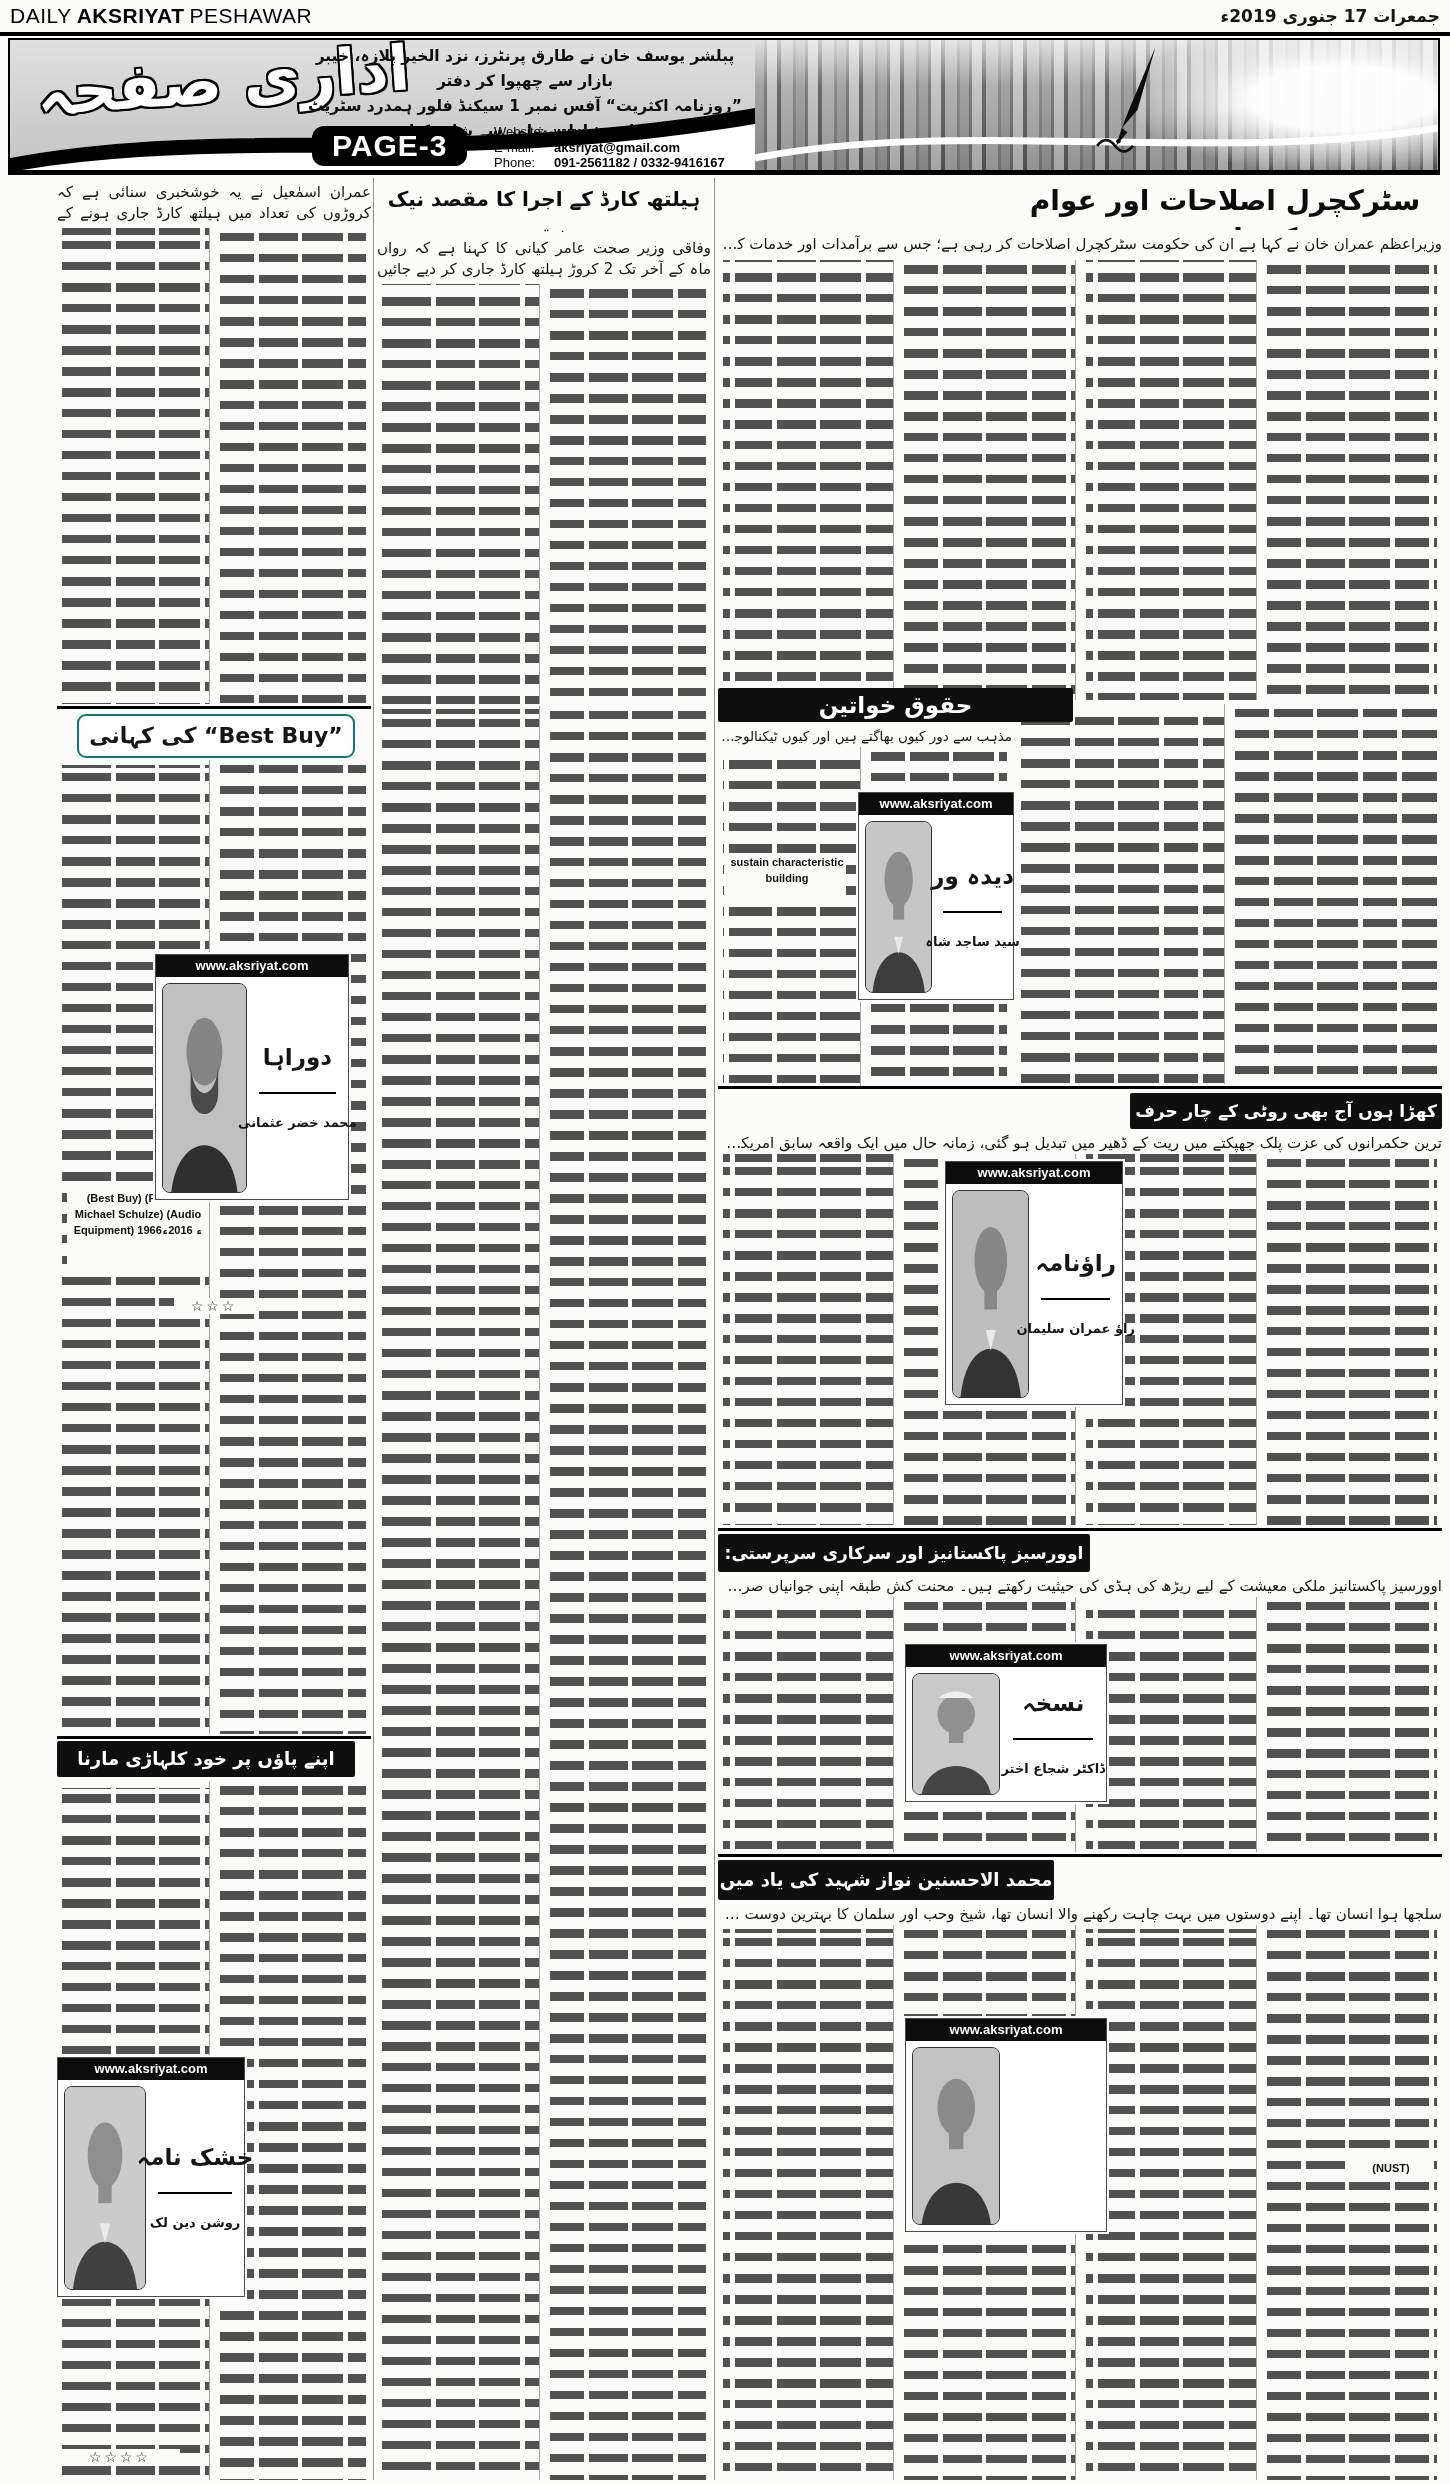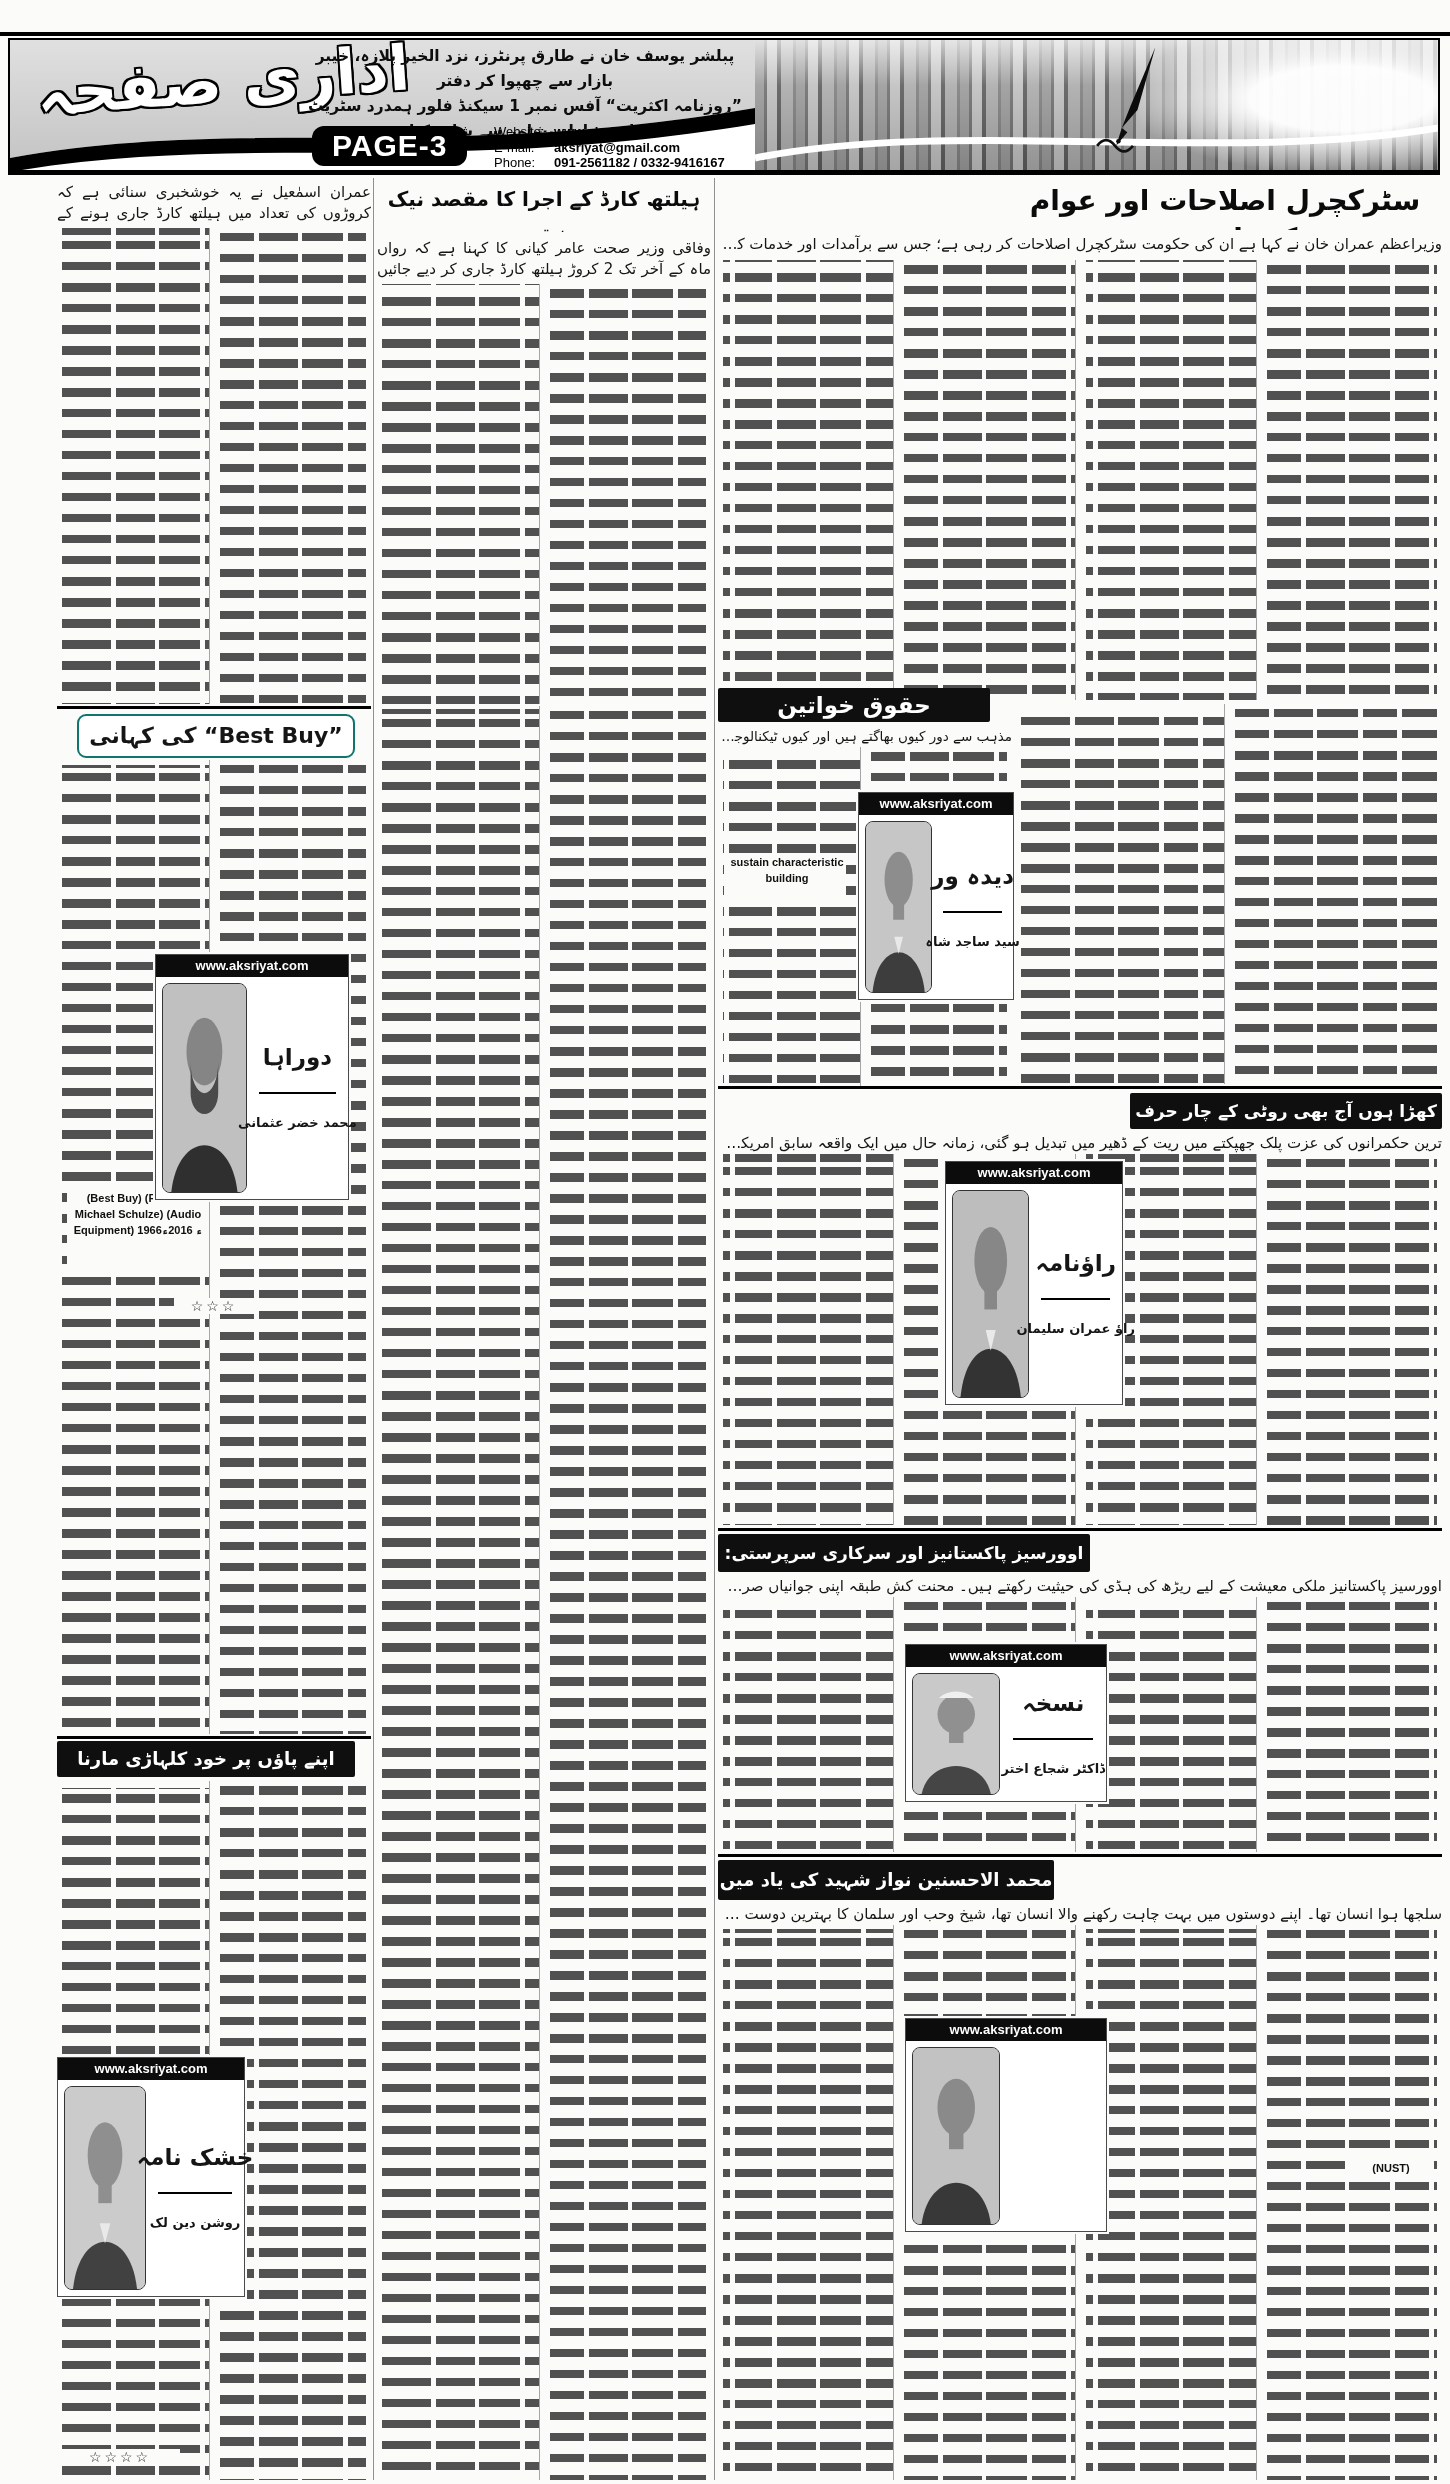--- a/index.html
+++ b/index.html
@@ -74,20 +74,26 @@
   .cb-meta{flex:1;display:flex;flex-direction:column;align-items:center;justify-content:center;direction:rtl;min-width:0;gap:16px;}
   .cb-title{font-weight:700;font-size:23px;line-height:1.15;white-space:nowrap;}
   .cb-rule{width:86%;border-top:2px solid #000;margin:5px 0;}
   .cb-author{font-weight:700;font-size:13px;line-height:1.3;white-space:nowrap;}
 </style>
 </head>
 <body>
 
 <div class="page">
 
+  <div class="abs topbar">
+    <div class="brand latin">
+      <span class="b1">DAILY</span><span class="b2">AKSRIYAT</span><span class="b3">PESHAWAR</span>
+    </div>
+    <div class="issue-date">جمعرات 17 جنوری 2019ء</div>
+  </div>
   <div class="abs toprule"></div>
 
   <div class="abs masthead">
     <div class="mh-left">
       <div class="edition-title">اداری صفحہ</div>
       <div class="pub">
         <div>پبلشر یوسف خان نے طارق پرنٹرز، نزد الخیر پلازہ، خیبر بازار سے چھپوا کر دفتر</div>
         <div>”روزنامہ اکثریت“ آفس نمبر 1 سیکنڈ فلور ہمدرد سٹریٹ شاہین بازار پشاور سے شائع کیا۔</div>
       </div>
       <svg class="swoosh-left" viewBox="0 0 745 70" preserveAspectRatio="none">
@@ -132,21 +138,21 @@
       <div class="tex"></div>
     </div>
   </div>
   <div class="abs body" style="left:1016px;top:704px;width:426px;height:380px;">
     <div class="cols">
       <div class="tex"></div>
       <div class="tex"></div>
     </div>
   </div>
 
-  <div class="abs bar" style="left:718px;top:688px;width:272px;height:34px;font-size:23px;line-height:34px;">حقوق خواتین</div>
+  <div class="abs bar" style="left:718px;top:688px;width:355px;height:34px;font-size:23px;line-height:34px;">حقوق خواتین</div>
   <div class="abs body" style="left:718px;top:726px;width:294px;height:360px;">
     <div class="lead" style="font-size:13.5px;">مذہب سے دور کیوں بھاگتے ہیں اور کیوں ٹیکنالوجی …</div>
     <div class="cols">
       <div class="tex"></div>
       <div class="tex"></div>
     </div>
     <div class="tokens" style="left:10px;top:128px;width:118px;height:52px;">sustain  characteristic  building</div>
     <aside class="colbox" style="left:140px;top:66px;width:154px;height:206px;">
       <div class="cb-head latin">www.aksriyat.com</div>
       <div class="cb-body">

